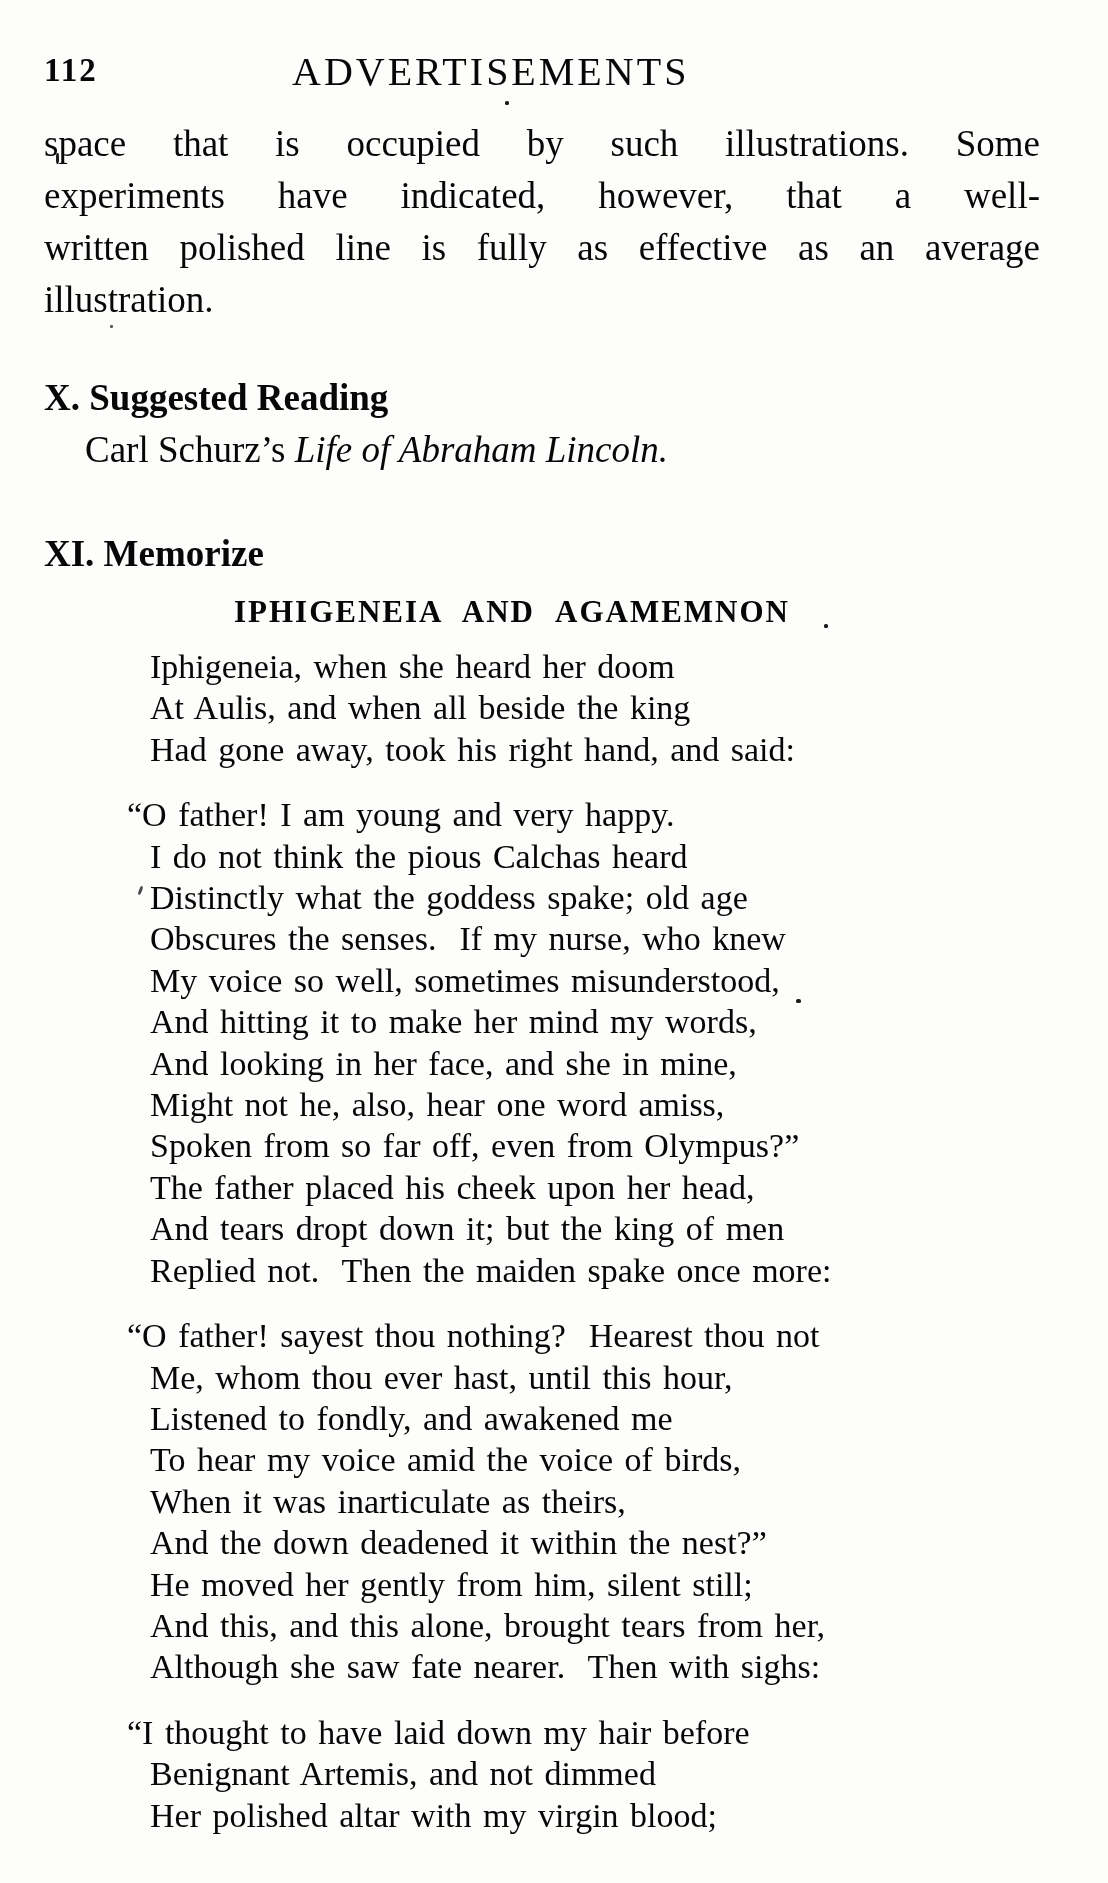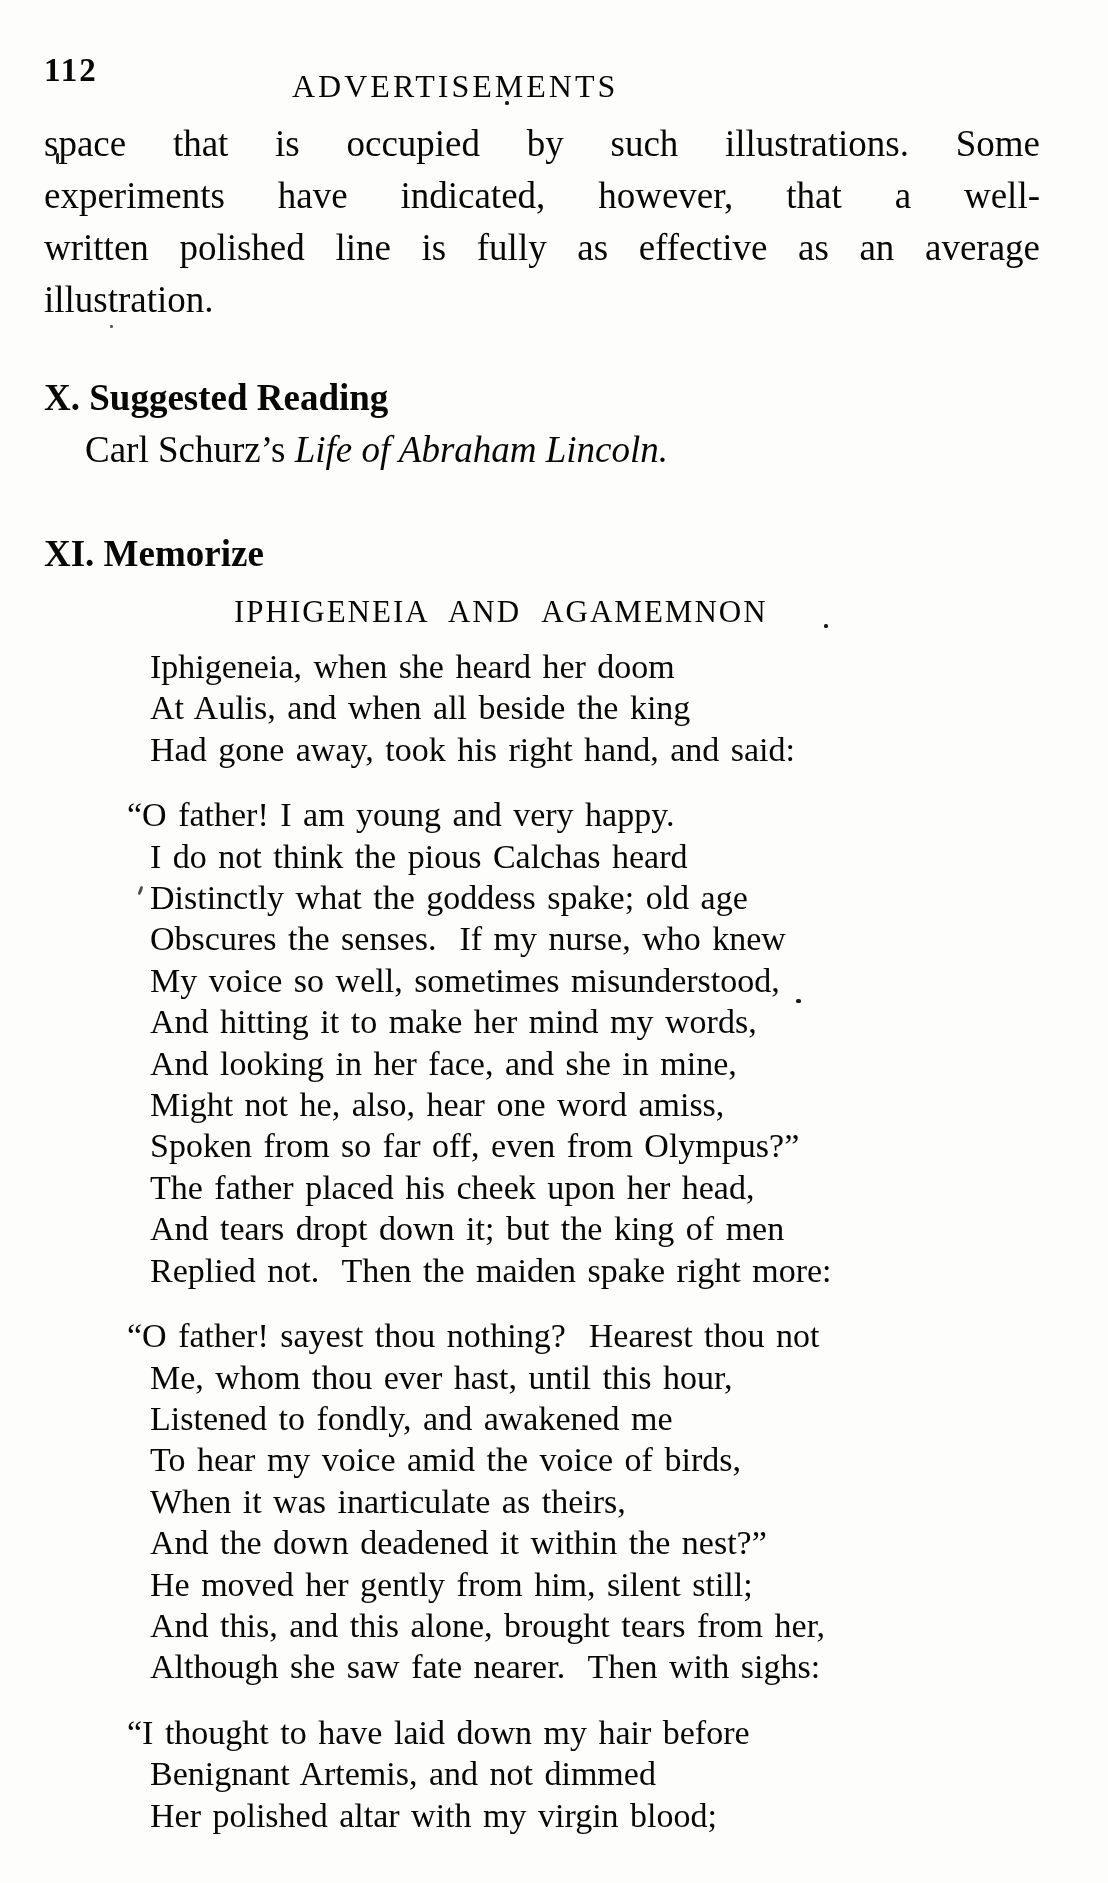--- a/index.html
+++ b/index.html
@@ -10,22 +10,22 @@
     overflow:hidden;
     font-family:"Liberation Serif", serif;
     color:#070707;
   }
   
   .page-number{
     position:absolute;left:44px;top:52px;
     font-size:33px;font-weight:bold;letter-spacing:2px;text-align:center;
   }
   .running-head{
-    position:absolute;left:292px;top:68px;
-    font-size:32px;letter-spacing:3px;word-spacing:4px;
+    position:absolute;left:292px;top:48px;
+    font-size:40px;letter-spacing:3px;word-spacing:4px;
   }
   
   .intro{
     position:absolute;left:44px;top:118px;width:996px;
     font-size:37px;line-height:52px;
   }
   .jline{text-align:justify;text-align-last:justify;}
   .jlast{text-align:left;}
   
   .heading{
@@ -36,21 +36,21 @@
   .heading-xi{top:532px;text-align:center;}
   .reading-line{
     position:absolute;left:85px;top:428px;
     font-size:37px;margin:0;
   }
   .reading-line i{}
   
   .poem-title{
     position:absolute;left:234px;top:594px;
     font-size:31px;letter-spacing:2px;word-spacing:12px;
-    font-weight:400;
+    font-weight:700;
   }
   .poem{
     position:absolute;left:150px;top:646px;
     font-size:34px;line-height:41.4px;word-spacing:3px;
   }
   .pline{white-space:pre;}
   .pline.hang{text-indent:-23px;margin-top:24px;}
   
   .speck{position:absolute;background:#1a1a1a;border-radius:40%;}
   .sp1{left:56px;top:153px;width:3px;height:11px;}
@@ -91,21 +91,21 @@
     <div class="pline">I do not think the pious Calchas heard</div>
     <div class="pline">Distinctly what the goddess spake; old age</div>
     <div class="pline">Obscures the senses.  If my nurse, who knew</div>
     <div class="pline">My voice so well, sometimes misunderstood,</div>
     <div class="pline">And hitting it to make her mind my words,</div>
     <div class="pline">And looking in her face, and she in mine,</div>
     <div class="pline">Might not he, also, hear one word amiss,</div>
     <div class="pline">Spoken from so far off, even from Olympus?”</div>
     <div class="pline">The father placed his cheek upon her head,</div>
     <div class="pline">And tears dropt down it; but the king of men</div>
-    <div class="pline">Replied not.  Then the maiden spake right more:</div>
+    <div class="pline">Replied not.  Then the maiden spake once more:</div>
     <div class="pline hang">“O father! sayest thou nothing?  Hearest thou not</div>
     <div class="pline">Me, whom thou ever hast, until this hour,</div>
     <div class="pline">Listened to fondly, and awakened me</div>
     <div class="pline">To hear my voice amid the voice of birds,</div>
     <div class="pline">When it was inarticulate as theirs,</div>
     <div class="pline">And the down deadened it within the nest?”</div>
     <div class="pline">He moved her gently from him, silent still;</div>
     <div class="pline">And this, and this alone, brought tears from her,</div>
     <div class="pline">Although she saw fate nearer.  Then with sighs:</div>
     <div class="pline hang">“I thought to have laid down my hair before</div>

